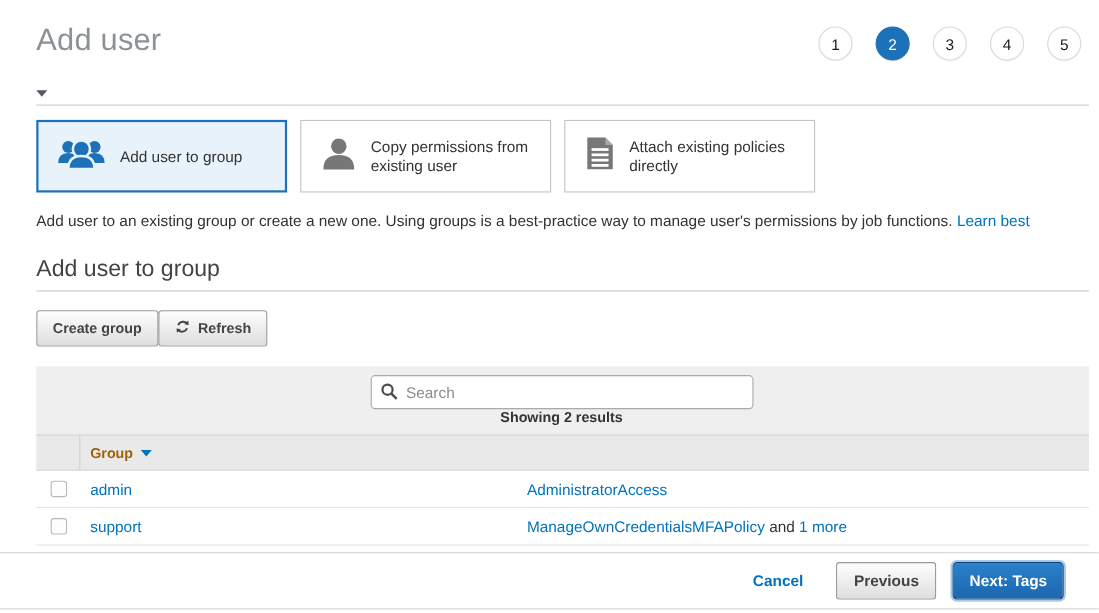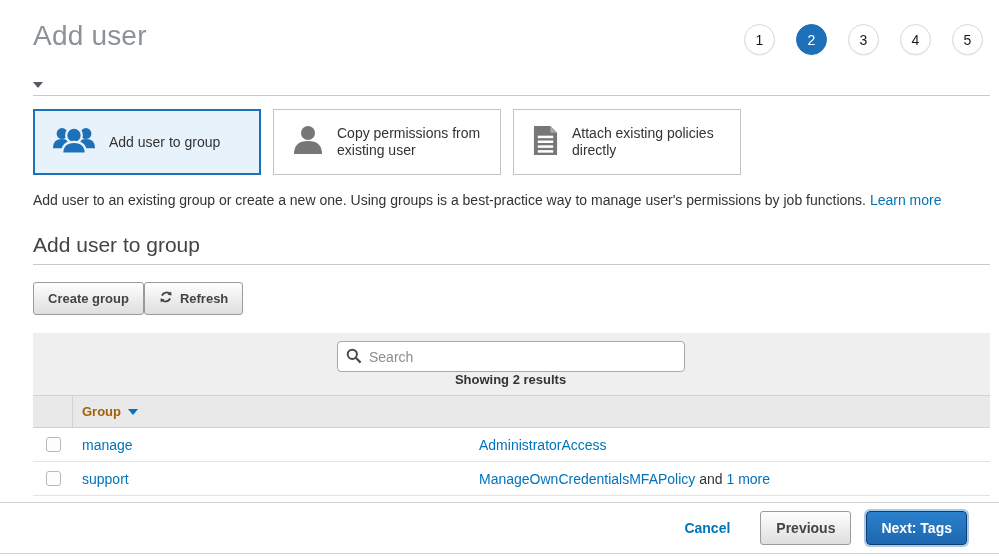--- a/index.html
+++ b/index.html
@@ -135,21 +135,21 @@
             <rect x="6" y="11" width="16" height="2.6" fill="#fff"></rect>
             <rect x="6" y="16" width="16" height="2.6" fill="#fff"></rect>
             <rect x="6" y="21" width="16" height="2.6" fill="#fff"></rect>
             <rect x="6" y="26" width="16" height="2.6" fill="#fff"></rect>
           </svg>
         </span>
         <span class="lbl">Attach existing policies directly</span>
       </div>
     </div>
 
-    <p class="desc"><span>Add user to an existing group or create a new one. Using groups is a best-practice way to manage user's permissions by job functions. </span><a class="link">Learn more</a></p>
+    <p class="desc"><span>Add user to an existing group or create a new one. Using groups is a best-practice way to manage user's permissions by job functions. </span><a class="link">Learn best</a></p>
 
     <div class="h2">Add user to group</div>
     <hr class="rule">
 
     <div class="toolbar">
       <button class="aws-btn">
         <span>Create group</span>
       </button>
       <button class="aws-btn">
         <span>
@@ -184,21 +184,21 @@
           <span>Group</span>
           <span class="sort-arrow"></span>
         </div>
       </div>
 
       <div class="row">
         <div class="col-check">
           <span class="checkbox"></span>
         </div>
         <div class="col-group">
-          <a class="link">manage</a>
+          <a class="link">admin</a>
         </div>
         <div class="col-policies">
           <a class="link">AdministratorAccess</a>
         </div>
       </div>
 
       <div class="row">
         <div class="col-check">
           <span class="checkbox"></span>
         </div>

